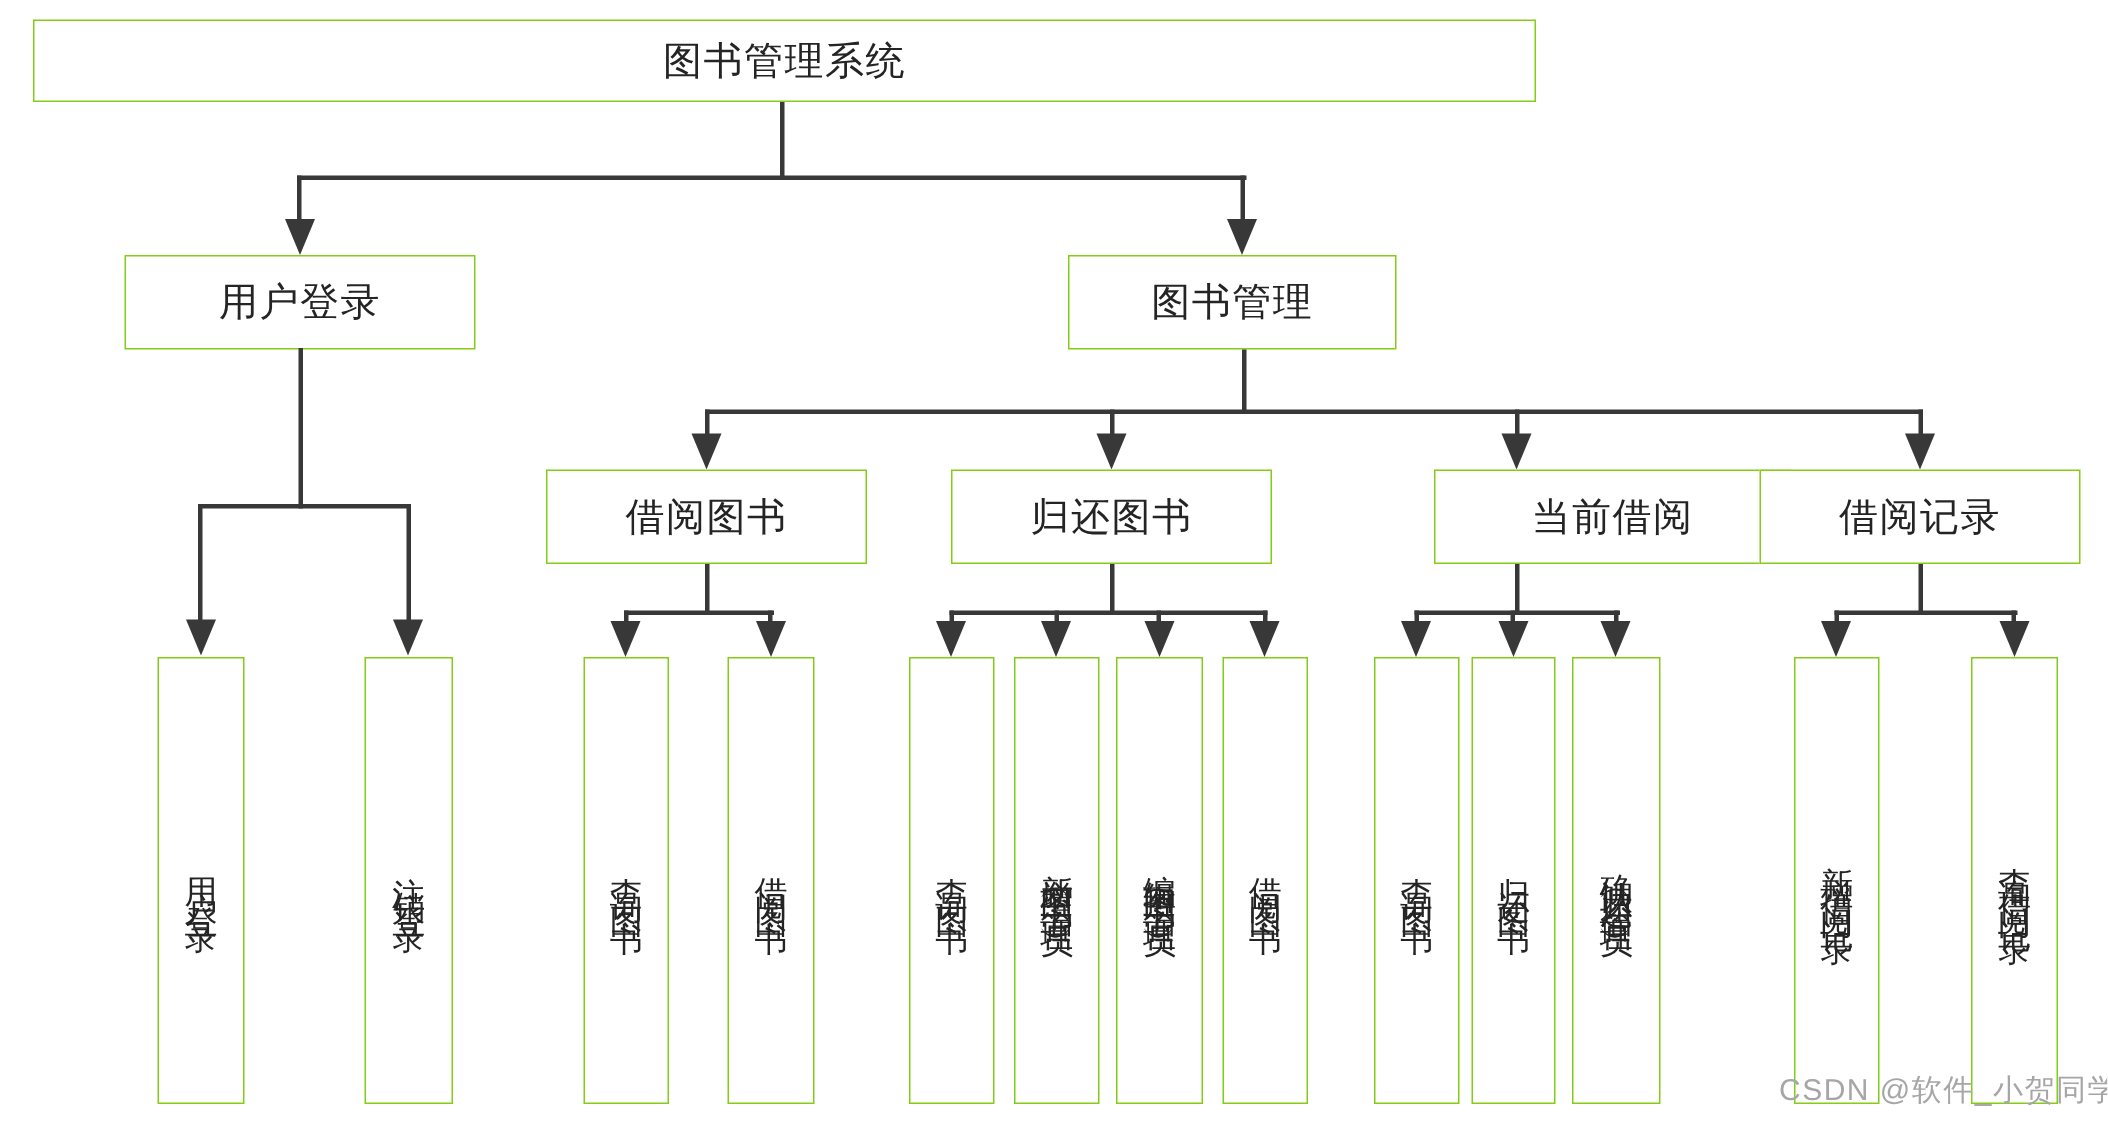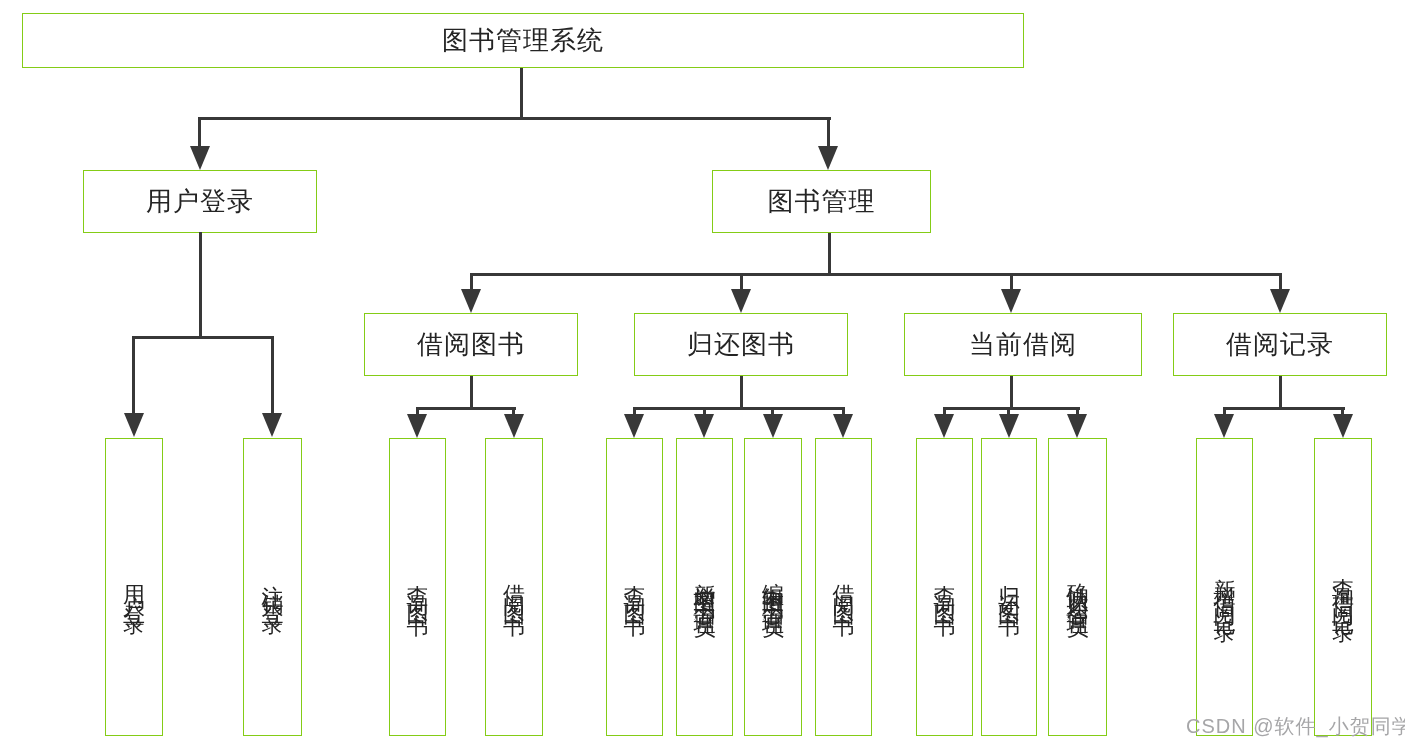--- a/index.html
+++ b/index.html
@@ -94,21 +94,21 @@
   <div class="ah" style="left:1001px;top:289px"></div>
   <div class="ln" style="left:1279px;top:273px;width:3px;height:18px"></div>
   <div class="ah" style="left:1270px;top:289px"></div>
 
   <div class="box hbox" style="left:364px;top:313px;width:214px;height:63px">
     <span class="lbl">借阅图书</span>
   </div>
   <div class="box hbox" style="left:634px;top:313px;width:214px;height:63px">
     <span class="lbl">归还图书</span>
   </div>
-  <div class="box hbox" style="left:904px;top:313px;width:238px;height:63px">
+  <div class="box hbox" style="left:956px;top:313px;width:238px;height:63px">
     <span class="lbl">当前借阅</span>
   </div>
   <div class="box hbox" style="left:1173px;top:313px;width:214px;height:63px">
     <span class="lbl">借阅记录</span>
   </div>
 
   <div class="ln" style="left:470px;top:376px;width:3px;height:34px"></div>
   <div class="ln" style="left:416px;top:407px;width:100px;height:3px"></div>
   <div class="ln" style="left:416px;top:407px;width:3px;height:9px"></div>
   <div class="ah" style="left:407px;top:414px"></div>

